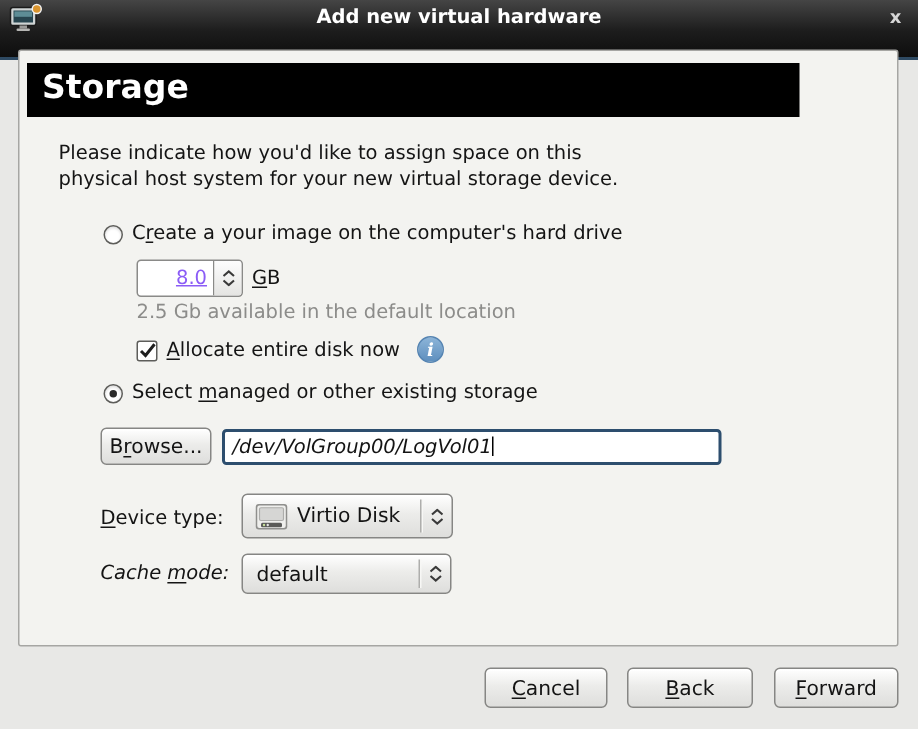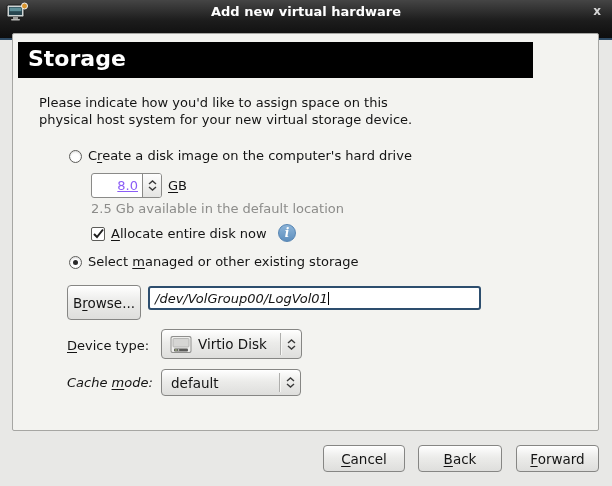--- a/index.html
+++ b/index.html
@@ -97,21 +97,21 @@
     <div class="header-bar">
       <span>Storage</span>
     </div>
 
     <div class="desc">
       <div>Please indicate how you'd like to assign space on this</div>
       <div>physical host system for your new virtual storage device.</div>
     </div>
 
     <div class="radio" style="left:56px; top:116px;"></div>
-    <div class="label13" style="position:absolute; left:75px; top:114px;"><span>C</span><span class="mn">r</span><span>eate a disk image on the computer's hard drive</span></div>
+    <div class="label13" style="position:absolute; left:75px; top:114px;"><span>C</span><span class="mn">r</span><span>eate a your image on the computer's hard drive</span></div>
 
     <div class="spinbox">
       <div class="spin-entry">8.0</div>
       <div class="spin-btns">
         <svg width="9" height="5">
             <polyline points="1,4 4.5,1 8,4" fill="none" stroke="#3a3a3a" stroke-width="1.4"></polyline>
           </svg>
         <svg width="9" height="5">
             <polyline points="1,1 4.5,4 8,1" fill="none" stroke="#3a3a3a" stroke-width="1.4"></polyline>
           </svg>
@@ -125,21 +125,21 @@
       <svg width="12" height="12">
           <polyline points="1,6 4,9 10,1.5" fill="none" stroke="#1f1f1f" stroke-width="2"></polyline>
         </svg>
     </div>
     <div class="label13" style="position:absolute; left:98px; top:192px;"><span class="mn">A</span><span>llocate entire disk now</span></div>
     <div class="info-badge" style="left:265px; top:190px;">i</div>
 
     <div class="radio sel" style="left:56px; top:222px;"></div>
     <div class="label13" style="position:absolute; left:75px; top:220px;"><span>Select </span><span class="mn">m</span><span>anaged or other existing storage</span></div>
 
-    <div class="btn" style="left:54px; top:251px; width:74px; height:35px;">
+    <div class="btn" style="left:54px; top:251px; width:74px; height:25px;">
         <span><span>B</span><span class="mn">r</span><span>owse...</span></span>
       </div>
     <div class="entry" style="left:135px; top:252px; width:333px; height:24px; padding:3px 0 0 5px;font-style:italic;"><span>/dev/VolGroup00/LogVol01</span><span class="caret"></span></div>
 
     <div class="label13" style="position:absolute; left:54px; top:304px;"><span class="mn">D</span><span>evice type:</span></div>
     <div class="dropdown" style="left:148px; top:295px; width:141px; height:30px;">
       <svg style="margin:0 6px 0 8px;" width="22" height="19" viewBox="0 0 22 19">
         <rect x="0.5" y="1" width="21" height="17" rx="2" fill="#8f8f8d"></rect>
         <rect x="1.5" y="2" width="19" height="15" rx="1.5" fill="#efefed"></rect>
         <rect x="3" y="3.5" width="16" height="8.5" rx="1" fill="#d6d6d4" stroke="#adadab" stroke-width="0.8"></rect>

